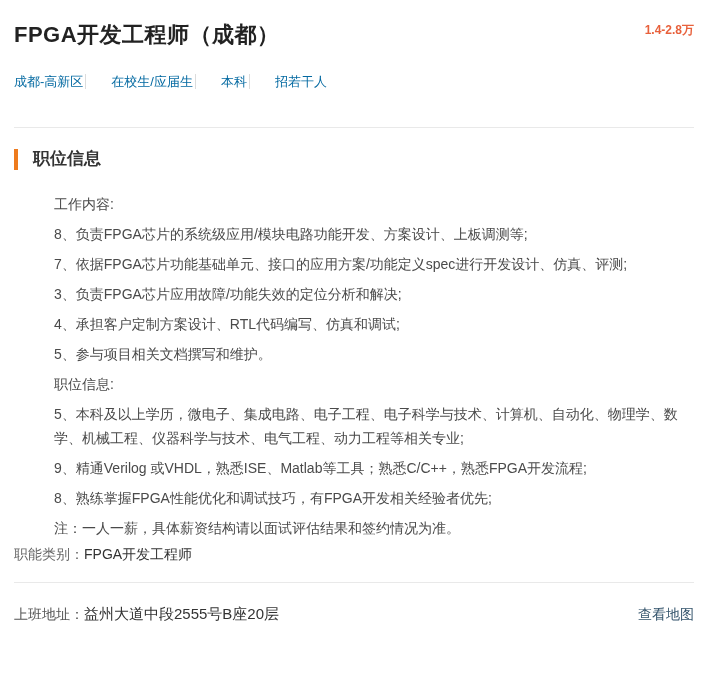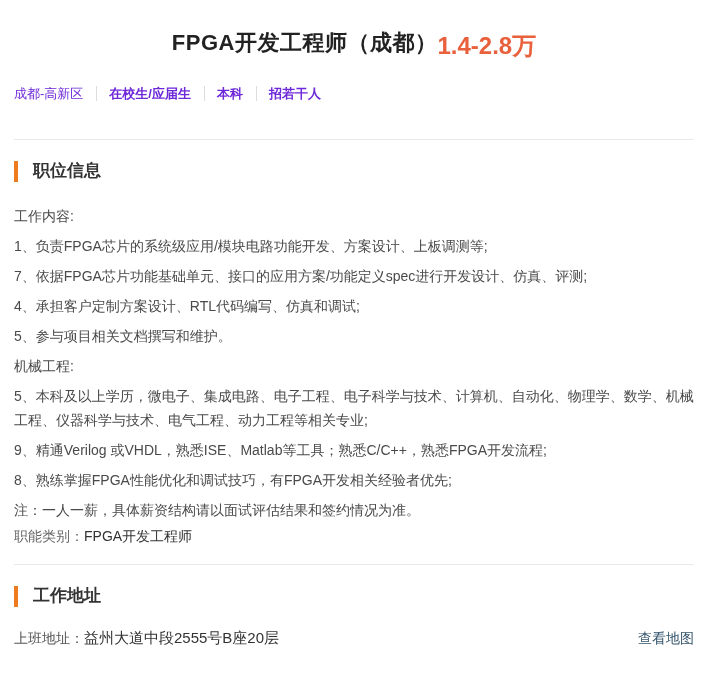--- a/index.html
+++ b/index.html
@@ -6,53 +6,52 @@
   html, body {
     width: 708px; height: 695px;
     background: #ffffff;
     font-family: "Liberation Sans", "DejaVu Sans", sans-serif;
     overflow: hidden;
   }
   .page { padding: 0 14px; }
 
   
   .header-row {
-    padding-top: 28px;
+    padding-top: 20px;
     display: flex;
-    justify-content: center;
+    justify-content: space-between;
     align-items: flex-start;
   }
   .job-title {
     font-size: 22px;
     font-weight: 700;
     color: #222222;
     letter-spacing: 0.5px;
   }
   .salary {
-    font-size: 24px;
+    font-size: 12px;
     font-weight: 700;
     color: #e8613c;
     white-space: nowrap;
     padding-top: 2px;
   }
 
   
   .tags {
     margin-top: 24px;
     display: flex;
     align-items: center;
     font-size: 13px;
-    color: #6d28d9;
+    color: #0369a1;
   }
   .tag { line-height: 15px; }
   .tag + .tag {
     border-left: 1px solid #dcdcdc;
-    padding-left: 12px;
-    margin-left: 13px;
-    font-weight: bold;
+    padding-left: 25px;
+    margin-left: 2px;
   }
 
   .divider {
     border-top: 1px solid #e9e9e9;
     margin-top: 38px;
   }
   .divider.second { margin-top: 18px; }
 
   
   .section-header {
@@ -73,20 +72,21 @@
     color: #333333;
   }
 
   
   .job-body { margin-top: 22px; }
   .job-body p {
     font-size: 14px;
     color: #4a4a4a;
     line-height: 24px;
     margin-bottom: 6px;
+    margin-left: 40px;
   }
 
   .category-row {
     font-size: 14px;
   }
   .category-label { color: #666666; }
   .category-value { color: #333333; }
 
   
   .address-row {
@@ -126,41 +126,38 @@
   <div class="divider"></div>
 
   <div class="section-header">
     <span class="section-bar"></span>
     <span class="section-title">职位信息</span>
   </div>
 
   <div class="job-body">
 
   <p>工作内容:</p>
-      <p>1、负责FPGA芯片的系统级应用/模块电路功能开发、方案设计、上板调测等;</p>
+      <p>8、负责FPGA芯片的系统级应用/模块电路功能开发、方案设计、上板调测等;</p>
       <p>7、依据FPGA芯片功能基础单元、接口的应用方案/功能定义spec进行开发设计、仿真、评测;</p>
+      <p>3、负责FPGA芯片应用故障/功能失效的定位分析和解决;</p>
       <p>4、承担客户定制方案设计、RTL代码编写、仿真和调试;</p>
       <p>5、参与项目相关文档撰写和维护。</p>
-      <p>机械工程:</p>
+      <p>职位信息:</p>
       <p>5、本科及以上学历，微电子、集成电路、电子工程、电子科学与技术、计算机、自动化、物理学、数学、机械工程、仪器科学与技术、电气工程、动力工程等相关专业;</p>
       <p>9、精通Verilog 或VHDL，熟悉ISE、Matlab等工具；熟悉C/C++，熟悉FPGA开发流程;</p>
       <p>8、熟练掌握FPGA性能优化和调试技巧，有FPGA开发相关经验者优先;</p>
       <p>注：一人一薪，具体薪资结构请以面试评估结果和签约情况为准。</p>
     </div>
 
   <div class="category-row">
     <span class="category-label">职能类别：</span><span class="category-value">FPGA开发工程师</span>
   </div>
 
   <div class="divider second"></div>
 
-  <div class="section-header">
-    <span class="section-bar"></span>
-    <span class="section-title">工作地址</span>
-  </div>
 
   <div class="address-row">
     <div class="address-left">
       <span class="address-label">上班地址：</span><span class="address-value">益州大道中段2555号B座20层</span>
     </div>
     <a class="map-link">查看地图</a>
   </div>
 
 </div>
 

